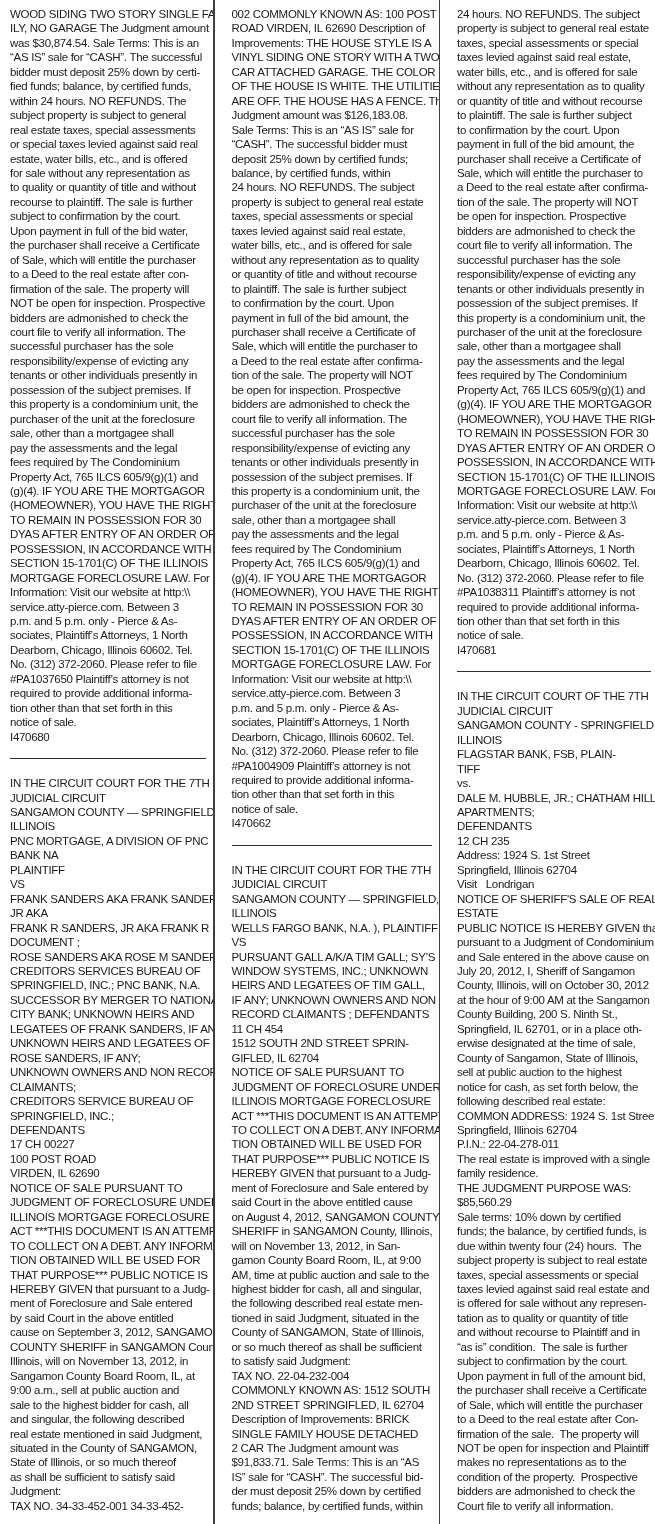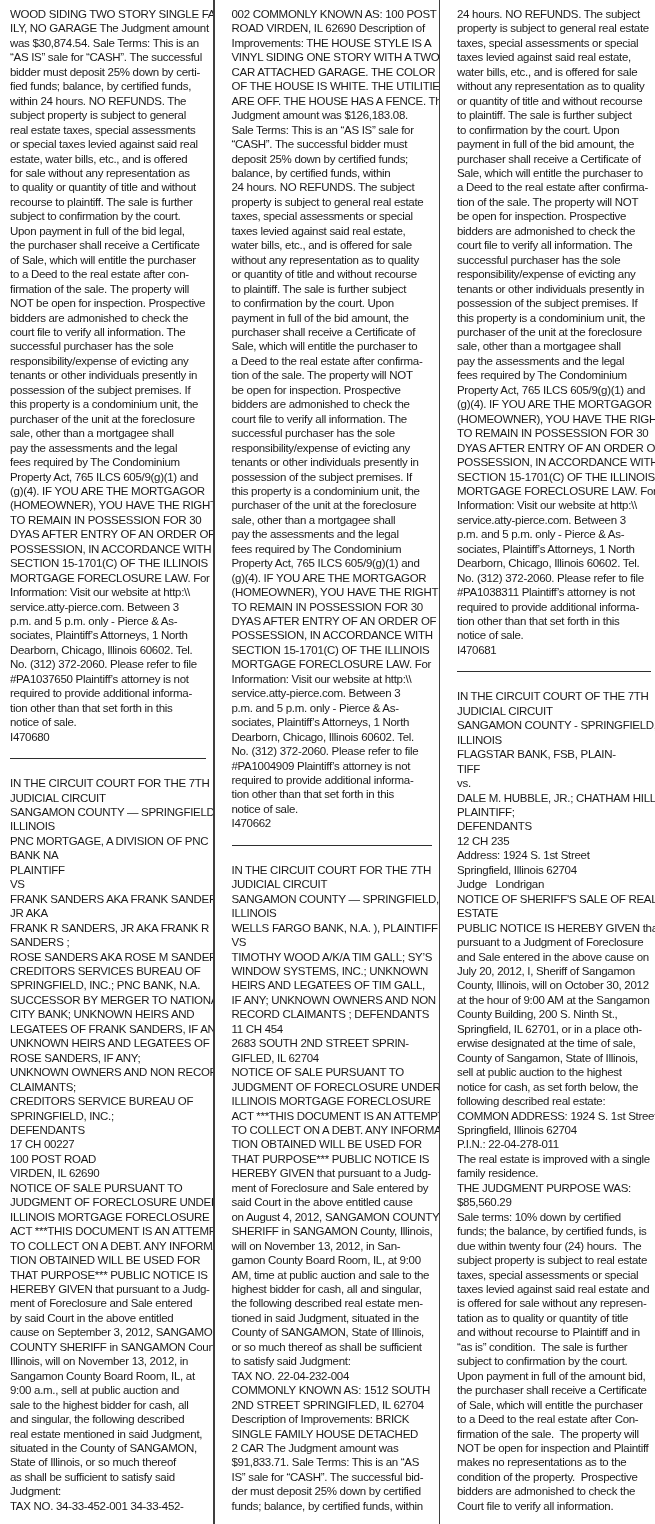--- a/index.html
+++ b/index.html
@@ -57,21 +57,21 @@
       <div class="line">fied funds; balance, by certified funds,</div>
       <div class="line">within 24 hours. NO REFUNDS. The</div>
       <div class="line">subject property is subject to general</div>
       <div class="line">real estate taxes, special assessments</div>
       <div class="line">or special taxes levied against said real</div>
       <div class="line">estate, water bills, etc., and is offered</div>
       <div class="line">for sale without any representation as</div>
       <div class="line">to quality or quantity of title and without</div>
       <div class="line">recourse to plaintiff. The sale is further</div>
       <div class="line">subject to confirmation by the court.</div>
-      <div class="line">Upon payment in full of the bid legal,</div>
+      <div class="line">Upon payment in full of the bid water,</div>
       <div class="line">the purchaser shall receive a Certificate</div>
       <div class="line">of Sale, which will entitle the purchaser</div>
       <div class="line">to a Deed to the real estate after con-</div>
       <div class="line">firmation of the sale. The property will</div>
       <div class="line">NOT be open for inspection. Prospective</div>
       <div class="line">bidders are admonished to check the</div>
       <div class="line">court file to verify all information. The</div>
       <div class="line">successful purchaser has the sole</div>
       <div class="line">responsibility/expense of evicting any</div>
       <div class="line">tenants or other individuals presently in</div>
@@ -105,21 +105,21 @@
       <div class="line">JUDICIAL CIRCUIT</div>
       <div class="line">SANGAMON COUNTY — SPRINGFIELD,</div>
       <div class="line">ILLINOIS</div>
       <div class="line">PNC MORTGAGE, A DIVISION OF PNC</div>
       <div class="line">BANK NA</div>
       <div class="line">PLAINTIFF</div>
       <div class="line">VS</div>
       <div class="line">FRANK SANDERS AKA FRANK SANDERS,</div>
       <div class="line">JR AKA</div>
       <div class="line">FRANK R SANDERS, JR AKA FRANK R</div>
-      <div class="line">SANDERS ;</div>
+      <div class="line">DOCUMENT ;</div>
       <div class="line">ROSE SANDERS AKA ROSE M SANDERS;</div>
       <div class="line">CREDITORS SERVICES BUREAU OF</div>
       <div class="line">SPRINGFIELD, INC.; PNC BANK, N.A.</div>
       <div class="line">SUCCESSOR BY MERGER TO NATIONAL</div>
       <div class="line">CITY BANK; UNKNOWN HEIRS AND</div>
       <div class="line">LEGATEES OF FRANK SANDERS, IF ANY;</div>
       <div class="line">UNKNOWN HEIRS AND LEGATEES OF</div>
       <div class="line">ROSE SANDERS, IF ANY;</div>
       <div class="line">UNKNOWN OWNERS AND NON RECORD</div>
       <div class="line">CLAIMANTS;</div>
@@ -212,27 +212,27 @@
       <div class="line">tion other than that set forth in this</div>
       <div class="line">notice of sale.</div>
       <div class="line">I470662</div>
       <div class="separator"></div>
       <div class="line">IN THE CIRCUIT COURT FOR THE 7TH</div>
       <div class="line">JUDICIAL CIRCUIT</div>
       <div class="line">SANGAMON COUNTY — SPRINGFIELD,</div>
       <div class="line">ILLINOIS</div>
       <div class="line">WELLS FARGO BANK, N.A. ), PLAINTIFF</div>
       <div class="line">VS</div>
-      <div class="line">TIMOTHY WOOD A/K/A TIM GALL; SY’S</div>
+      <div class="line">PURSUANT GALL A/K/A TIM GALL; SY’S</div>
       <div class="line">WINDOW SYSTEMS, INC.; UNKNOWN</div>
       <div class="line">HEIRS AND LEGATEES OF TIM GALL,</div>
       <div class="line">IF ANY; UNKNOWN OWNERS AND NON</div>
       <div class="line">RECORD CLAIMANTS ; DEFENDANTS</div>
       <div class="line">11 CH 454</div>
-      <div class="line">2683 SOUTH 2ND STREET SPRIN-</div>
+      <div class="line">1512 SOUTH 2ND STREET SPRIN-</div>
       <div class="line">GIFLED, IL 62704</div>
       <div class="line">NOTICE OF SALE PURSUANT TO</div>
       <div class="line">JUDGMENT OF FORECLOSURE UNDER</div>
       <div class="line">ILLINOIS MORTGAGE FORECLOSURE</div>
       <div class="line">ACT ***THIS DOCUMENT IS AN ATTEMPT</div>
       <div class="line">TO COLLECT ON A DEBT. ANY INFORMA-</div>
       <div class="line">TION OBTAINED WILL BE USED FOR</div>
       <div class="line">THAT PURPOSE*** PUBLIC NOTICE IS</div>
       <div class="line">HEREBY GIVEN that pursuant to a Judg-</div>
       <div class="line">ment of Foreclosure and Sale entered by</div>
@@ -308,30 +308,30 @@
       <div class="line">I470681</div>
       <div class="separator"></div>
       <div class="line">IN THE CIRCUIT COURT OF THE 7TH</div>
       <div class="line">JUDICIAL CIRCUIT</div>
       <div class="line">SANGAMON COUNTY - SPRINGFIELD,</div>
       <div class="line">ILLINOIS</div>
       <div class="line">FLAGSTAR BANK, FSB, PLAIN-</div>
       <div class="line">TIFF</div>
       <div class="line">vs.</div>
       <div class="line">DALE M. HUBBLE, JR.; CHATHAM HILLS</div>
-      <div class="line">PLAINTIFF;</div>
+      <div class="line">APARTMENTS;</div>
       <div class="line">DEFENDANTS</div>
       <div class="line">12 CH 235</div>
       <div class="line">Address: 1924 S. 1st Street</div>
       <div class="line">Springfield, Illinois 62704</div>
-      <div class="line">Judge   Londrigan</div>
+      <div class="line">Visit   Londrigan</div>
       <div class="line">NOTICE OF SHERIFF'S SALE OF REAL</div>
       <div class="line">ESTATE</div>
       <div class="line">PUBLIC NOTICE IS HEREBY GIVEN that</div>
-      <div class="line">pursuant to a Judgment of Foreclosure</div>
+      <div class="line">pursuant to a Judgment of Condominium</div>
       <div class="line">and Sale entered in the above cause on</div>
       <div class="line">July 20, 2012, I, Sheriff of Sangamon</div>
       <div class="line">County, Illinois, will on October 30, 2012</div>
       <div class="line">at the hour of 9:00 AM at the Sangamon</div>
       <div class="line">County Building, 200 S. Ninth St.,</div>
       <div class="line">Springfield, IL 62701, or in a place oth-</div>
       <div class="line">erwise designated at the time of sale,</div>
       <div class="line">County of Sangamon, State of Illinois,</div>
       <div class="line">sell at public auction to the highest</div>
       <div class="line">notice for cash, as set forth below, the</div>

